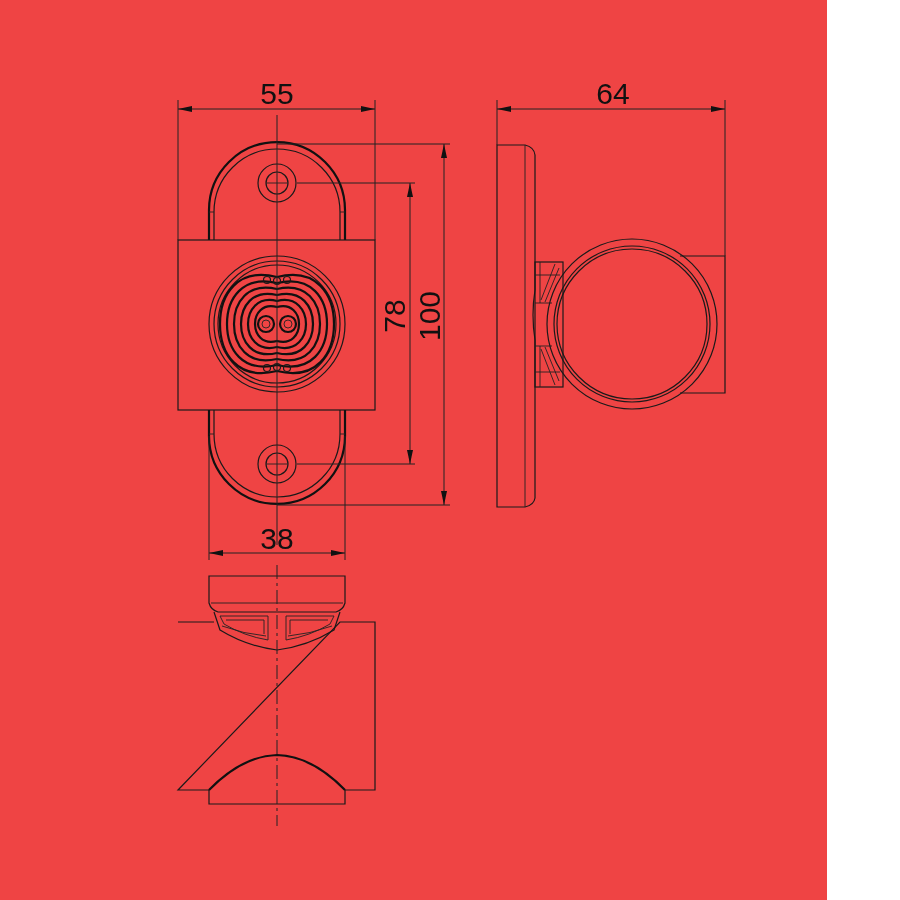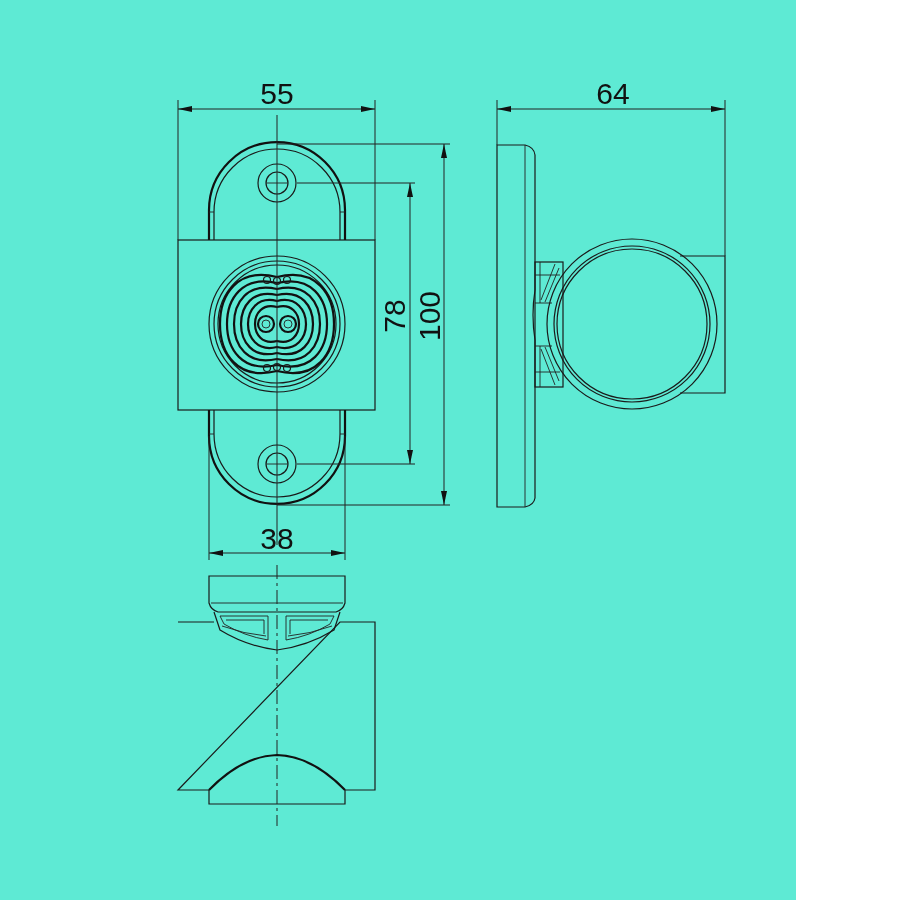--- a/index.html
+++ b/index.html
@@ -1,16 +1,16 @@
 <!DOCTYPE html>
 <html><head>
 <meta charset="utf-8">
 <style>
   html, body { margin: 0; padding: 0; background: #ffffff; }
-  #canvas { position: relative; width: 796px; height: 900px; background: #5eead4; overflow: hidden; }
+  #canvas { position: relative; width: 796px; height: 900px; background: #ef4444; overflow: hidden; padding-left: 31px; }
   svg { position: absolute; left: 0; top: 0; }
   .ln { fill: none; stroke: #1a1a1a; stroke-width: 1.2; }
   .thk { fill: none; stroke: #111111; stroke-width: 2.2; }
   .thin { fill: none; stroke: #222222; stroke-width: 0.9; }
   .dim { fill: none; stroke: #222222; stroke-width: 1; }
   .center { fill: none; stroke: #222222; stroke-width: 1; }
   .dash { fill: none; stroke: #222222; stroke-width: 1; stroke-dasharray: 14 4 3 4; }
   .arrow { fill: #111111; stroke: none; }
   .dimtext { font-family: "Liberation Sans", sans-serif; font-size: 30px; fill: #111111; }
 </style>

